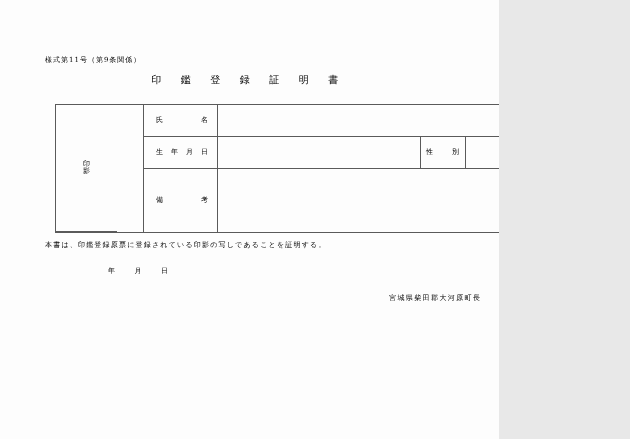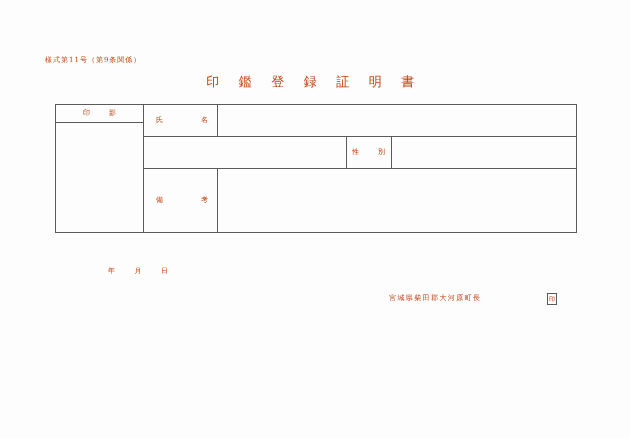--- a/index.html
+++ b/index.html
@@ -1,55 +1,54 @@
 <!DOCTYPE html>
 <html><head>
 <meta charset="utf-8">
 <style>
   html, body { margin: 0; padding: 0; background: #e8e8e8; }
   .page {
     position: relative;
-    width: 630px;
+    width: 499px;
     height: 439px;
     background: #fdfdfd;
     font-family: "DejaVu Serif", "Liberation Serif", serif;
-    color: #c2410c;
+    color: #000000;
     overflow: hidden;
   }
   .form-number {
     position: absolute;
     left: 45px; top: 55px;
     font-size: 7px;
     letter-spacing: 1px;
     white-space: nowrap;
   }
   .doc-title {
     position: absolute;
     left: 0; right: 0; top: 73px;
     text-align: center;
-    font-size: 13px;
+    font-size: 10px;
     letter-spacing: 19.5px;
     text-indent: 10px;
     white-space: nowrap;
   }
   
   .cert-table {
     position: absolute;
     left: 55px; top: 104px;
     width: 522px; height: 129px;
     border: 1px solid #5a5a5a;
     box-sizing: border-box;
     display: flex;
     font-size: 7px;
   }
   .seal-col {
     flex: 0 0 87px;
     border-right: 1px solid #5a5a5a;
     display: flex;
-    flex-direction: column;
   }
   .seal-header {
     flex: 0 0 17px;
     border-bottom: 1px solid #5a5a5a;
     display: flex;
     align-items: center;
   }
   .seal-area { flex: 1; }
   .rows-col { flex: 1; display: flex; flex-direction: column; }
   .t-row {
@@ -143,38 +142,42 @@
     <div class="rows-col">
 
       <div class="t-row">
         <div class="label-cell">
           <span class="jtext">氏名</span>
         </div>
         <div class="value-cell"></div>
       </div>
 
       <div class="t-row">
+        <div class="label-cell">
+          <span class="jtext">生年月日</span>
+        </div>
         <div class="value-cell bd-value"></div>
         <div class="sex-label">
           <span class="jtext">性別</span>
         </div>
         <div class="sex-value"></div>
       </div>
 
 
       <div class="t-row last">
         <div class="label-cell">
           <span class="jtext">備考</span>
         </div>
         <div class="value-cell"></div>
       </div>
 
     </div>
   </div>
 
+  <div class="statement">本書は、印鑑登録原票に登録されている印影の写しであることを証明する。</div>
 
   <div class="date-line">
     <span>年</span>
     <span>月</span>
     <span>日</span>
   </div>
 
   <div class="issuer">宮城県柴田郡大河原町長</div>
 
   <div class="seal-box">

